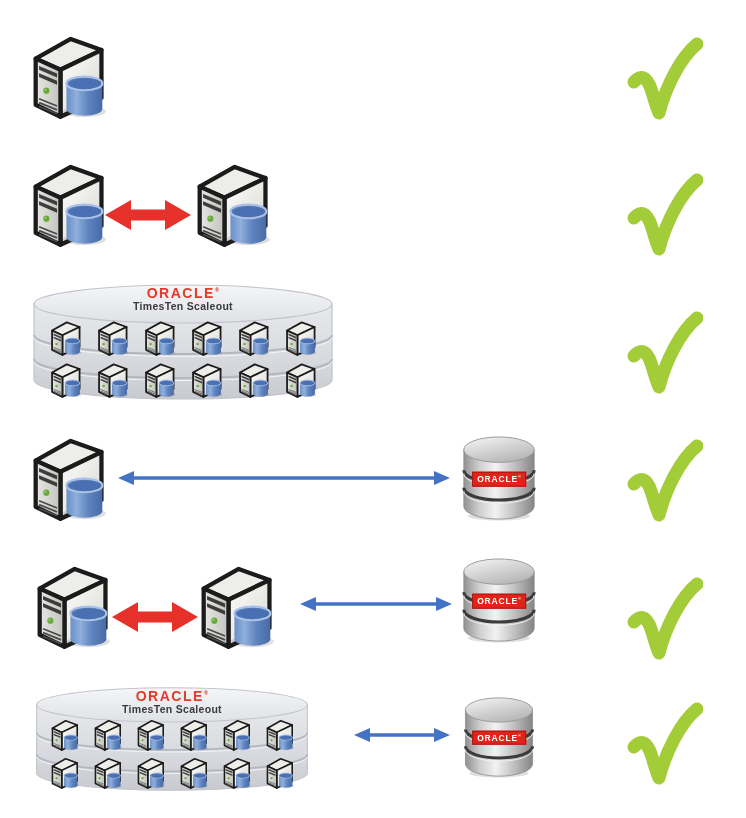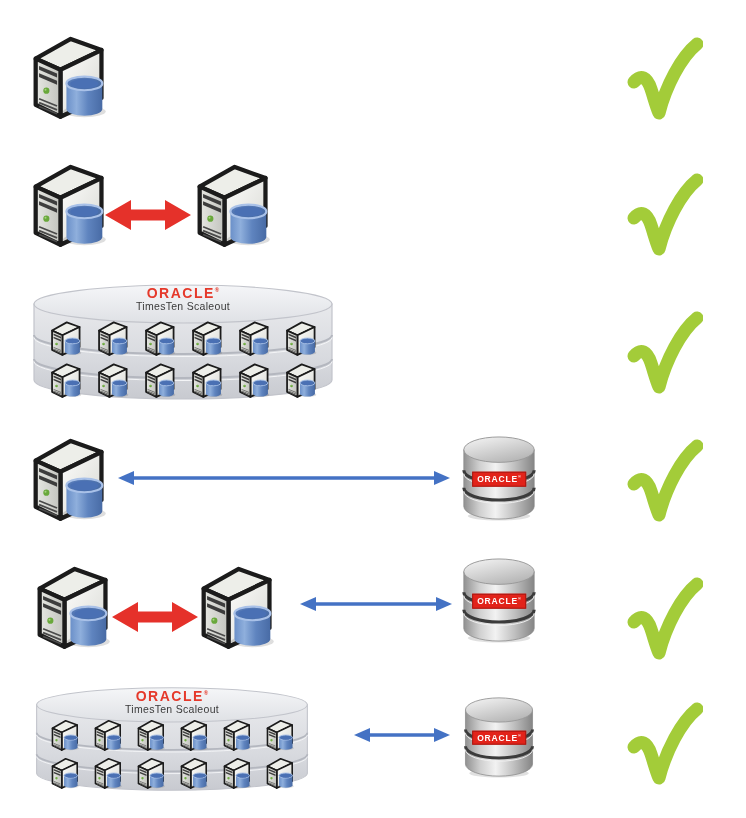--- a/index.html
+++ b/index.html
@@ -11,21 +11,21 @@
   svg.server{width:94px;height:96px;display:block;}
   svg.red-arrow{width:90px;height:36px;display:block;}
   svg.check{width:76px;height:88px;display:block;}
   svg.blue-arrow{display:block;}
 
   .scaleout{position:absolute;}
   .scaleout .cyl{position:absolute;left:0;top:0;width:100%;height:100%;}
   .so-head{position:absolute;top:3px;left:0;right:0;text-align:center;line-height:1.08;}
   .so-brand{color:#e5392b;font-weight:bold;font-size:14px;letter-spacing:1.5px;}
   .so-brand sup{font-size:6px;letter-spacing:0;}
-  .so-sub{color:#3a3a3a;font-weight:normal;font-size:10.5px;letter-spacing:.3px;}
+  .so-sub{color:#3a3a3a;font-weight:bold;font-size:10.5px;letter-spacing:.3px;}
   .so-grid{position:absolute;left:8px;right:8px;display:flex;flex-direction:column;gap:2px;}
   .scaleout-a .so-grid{top:34px;}
   .scaleout-b .so-grid{top:30px;}
   .so-row{display:flex;justify-content:center;gap:7px;}
   .scaleout-a .mini{width:40px;height:40px;display:block;}
   .scaleout-b .mini{width:36px;height:36px;display:block;}
 
   .odb{position:absolute;}
   .odb svg{width:100%;height:100%;display:block;}
   .odb-badge{position:absolute;top:51%;left:50%;transform:translate(-50%,-50%);

